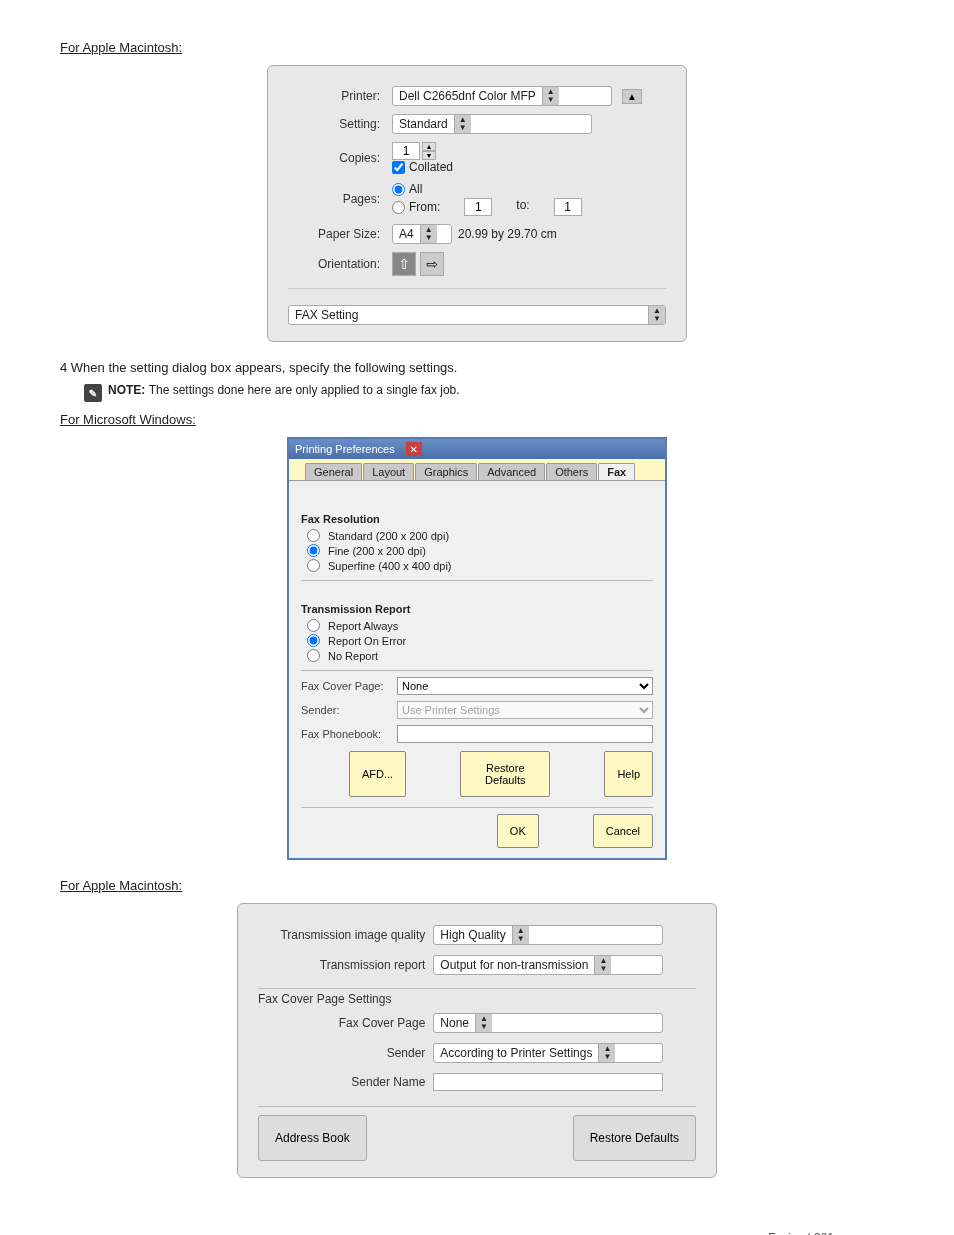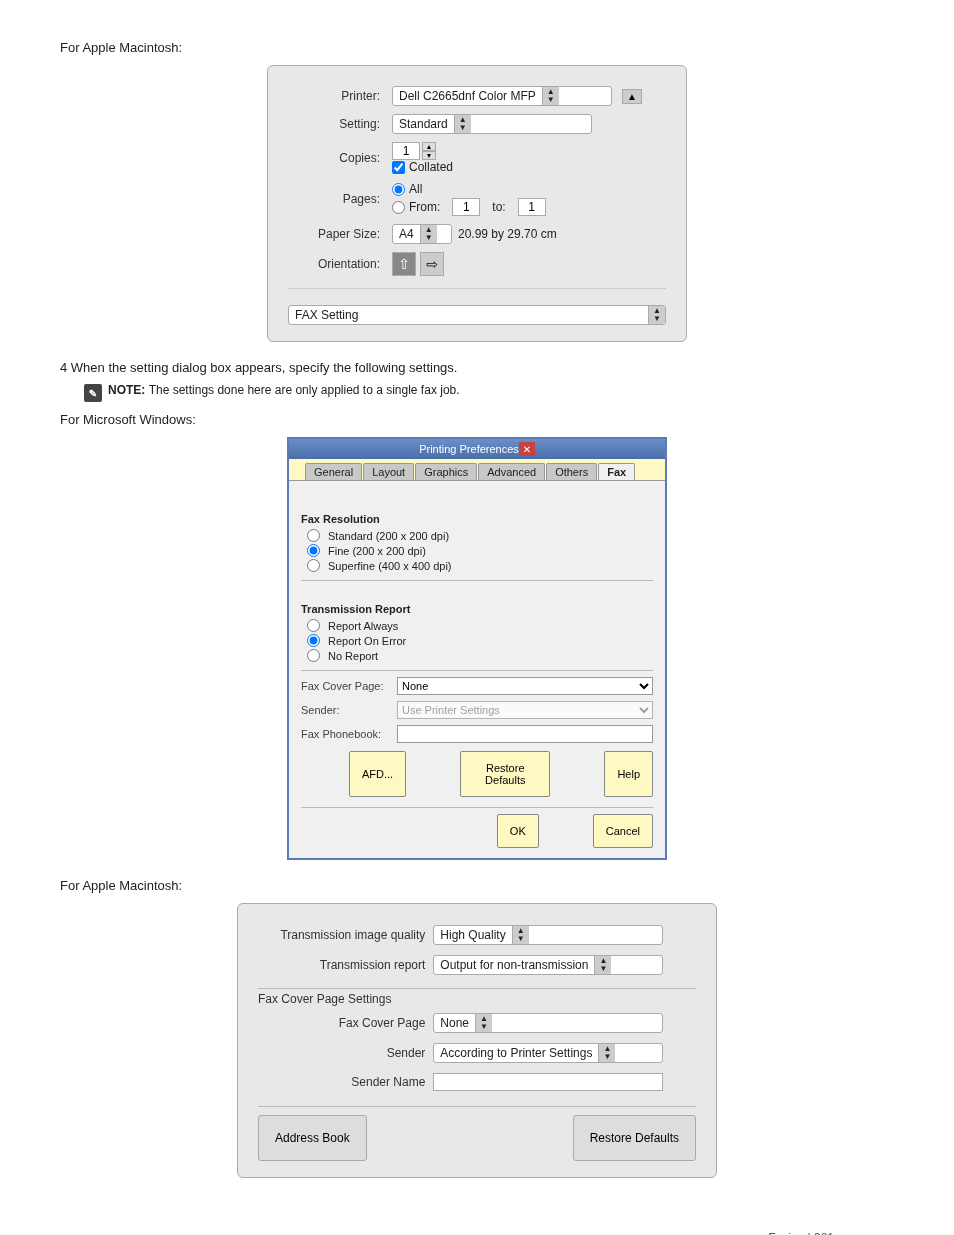--- a/index.html
+++ b/index.html
@@ -14,20 +14,21 @@
     }
 
     .page-body {
       max-width: 860px;
     }
 
     .section-label {
       font-size: 13px;
       margin-bottom: 10px;
       color: #222;
+      text-decoration: underline;
     }
 
     
     .mac-dialog {
       border: 1px solid #aaa;
       background: #e8e8e8;
       border-radius: 6px;
       padding: 16px 20px 16px 20px;
       width: 420px;
       margin: 0 auto 18px auto;
@@ -90,22 +91,21 @@
 
     .mac-radio-group {
       display: flex;
       align-items: flex-end;
       gap: 4px;
       font-size: 12px;
     }
 
     .mac-radio-inline {
       display: flex;
-      align-items: center;
-      gap: 12px;
+      gap: 24px;
       font-size: 12px;
     }
 
     .mac-checkbox-row {
       display: flex;
       align-items: center;
       gap: 4px;
       font-size: 12px;
     }
 
@@ -175,23 +175,24 @@
       width: 380px;
       margin: 0 auto 18px auto;
       font-size: 11px;
     }
 
     .win-dialog-titlebar {
       background: linear-gradient(to bottom, #6a8fc8, #4a6fa8);
       color: #fff;
       padding: 3px 6px;
       display: flex;
-      justify-content: center;
-      align-items: center;
-      font-size: 11px;
+      justify-content: flex-start;
+      align-items: center;
+      font-size: 11px;
+      gap: 11px;
     }
 
     .win-close-btn {
       background: #c84040;
       color: #fff;
       border: none;
       width: 16px;
       height: 14px;
       font-size: 10px;
       cursor: pointer;

